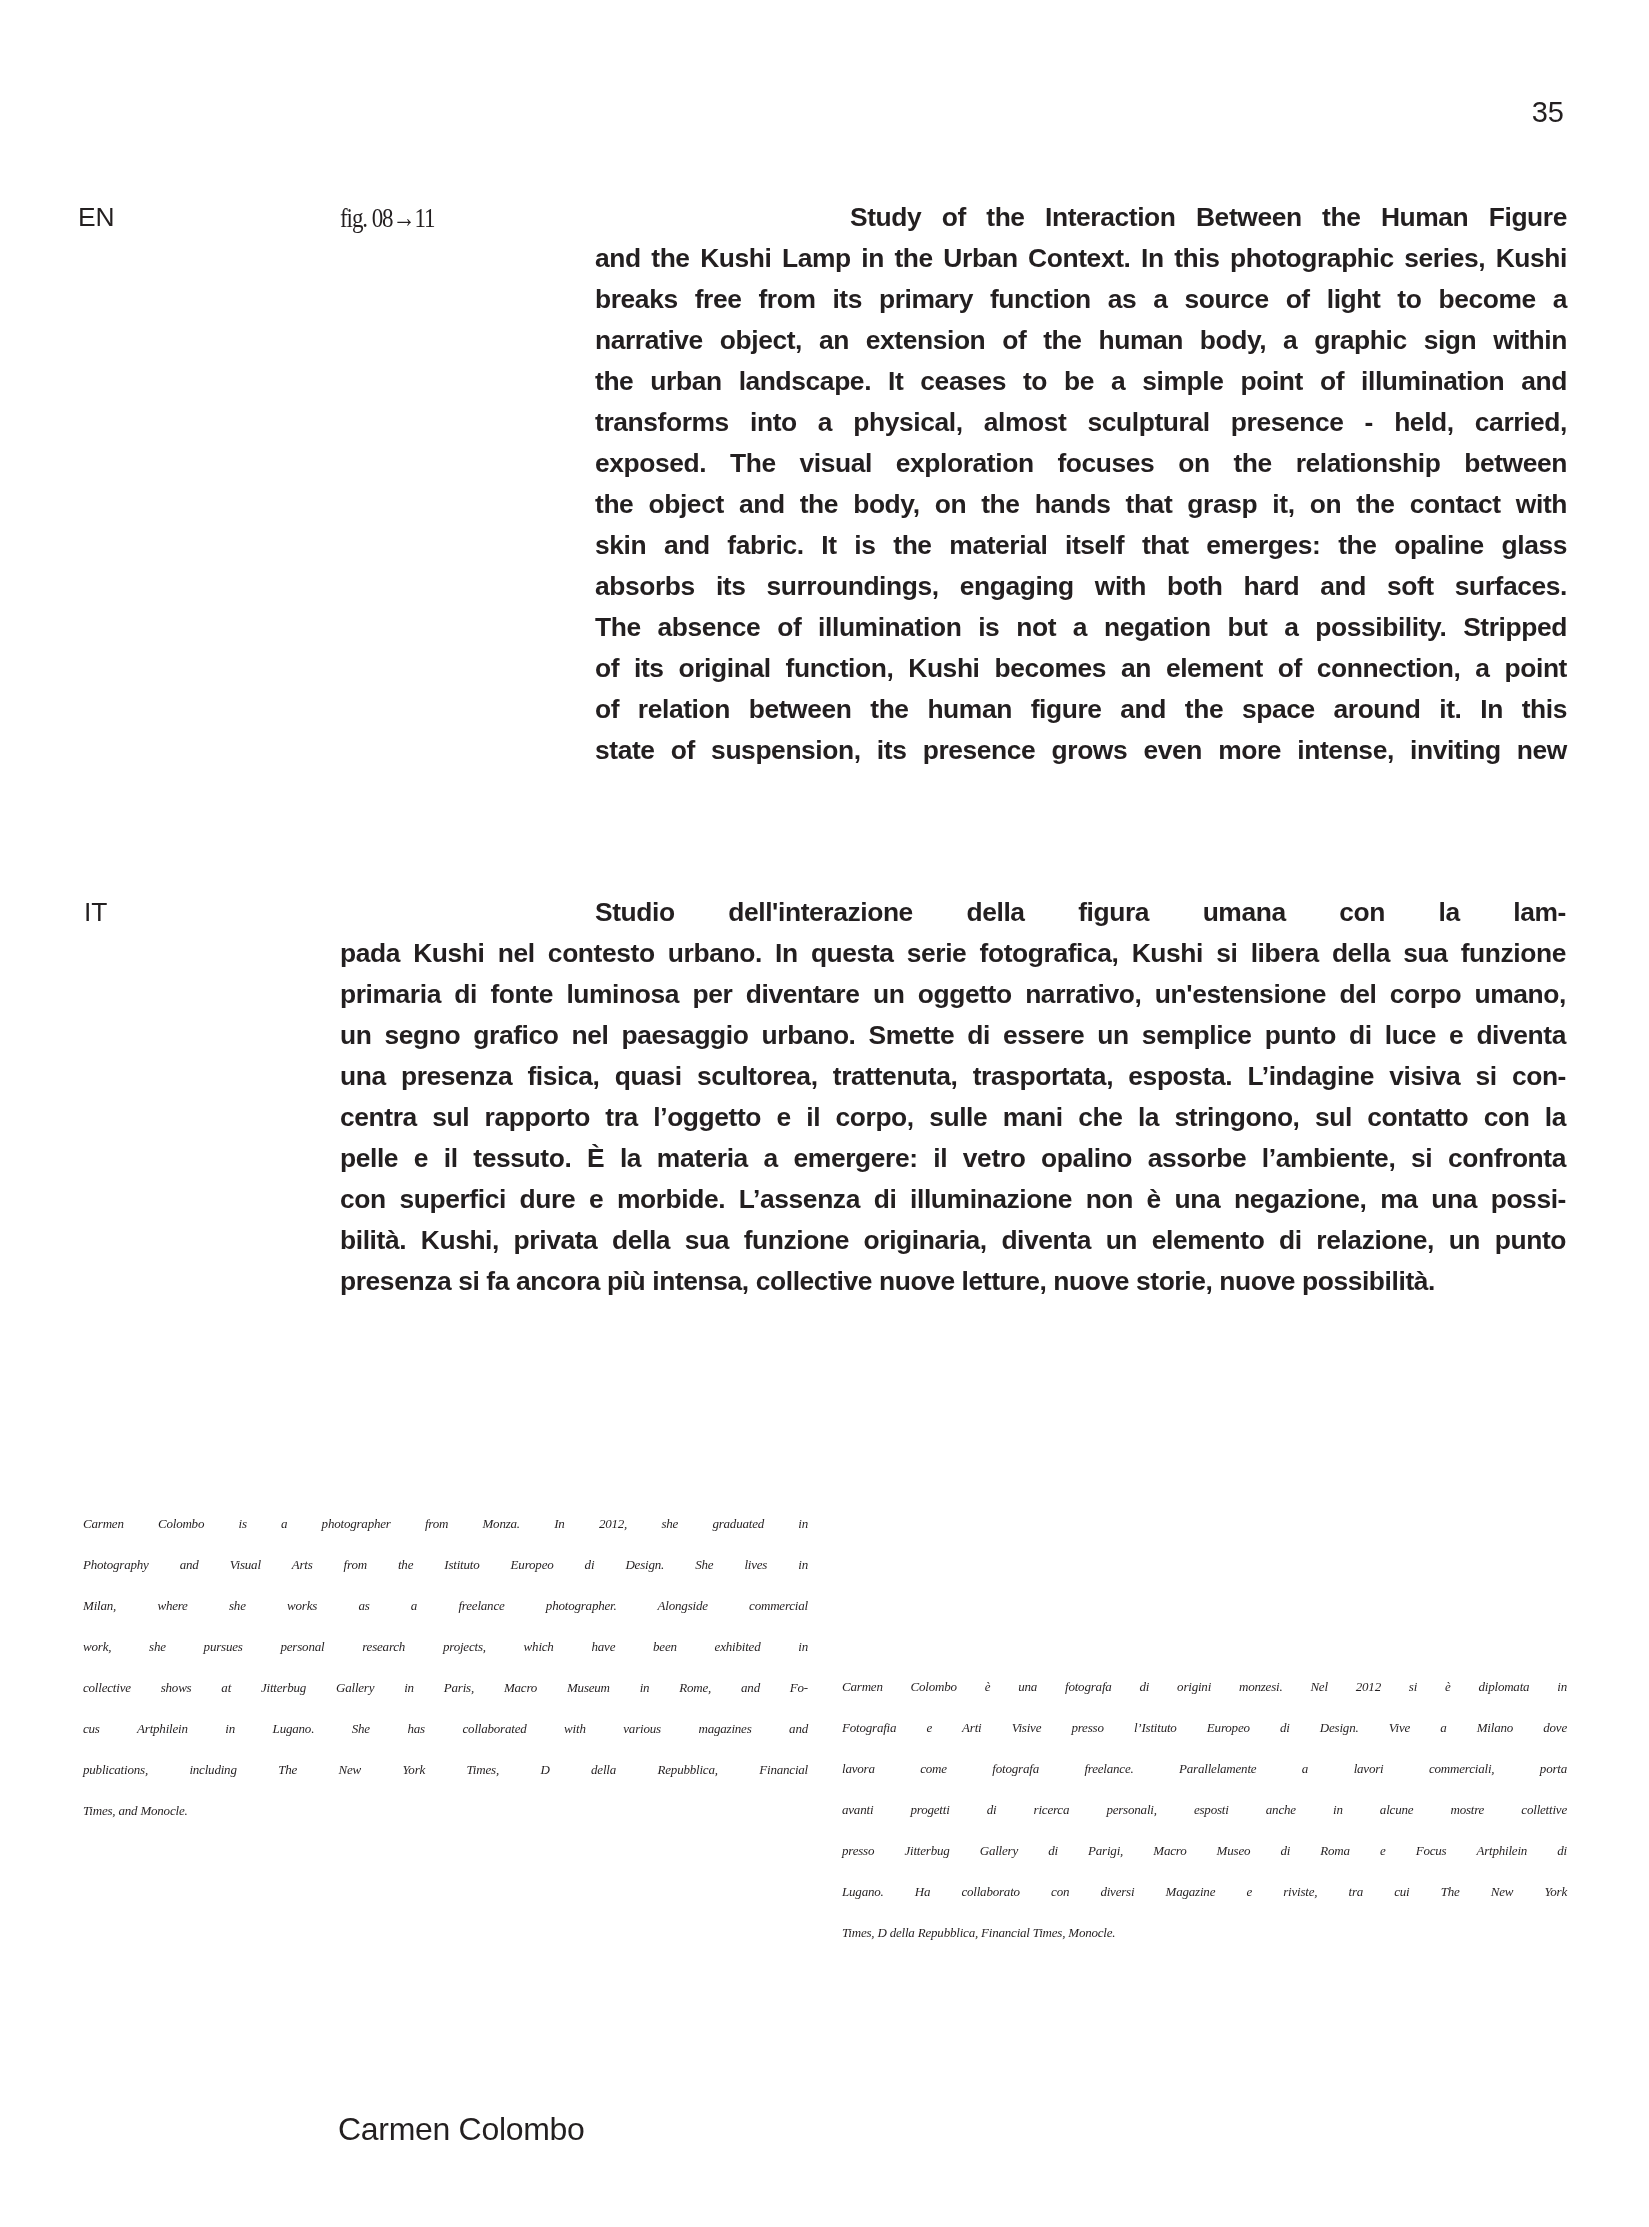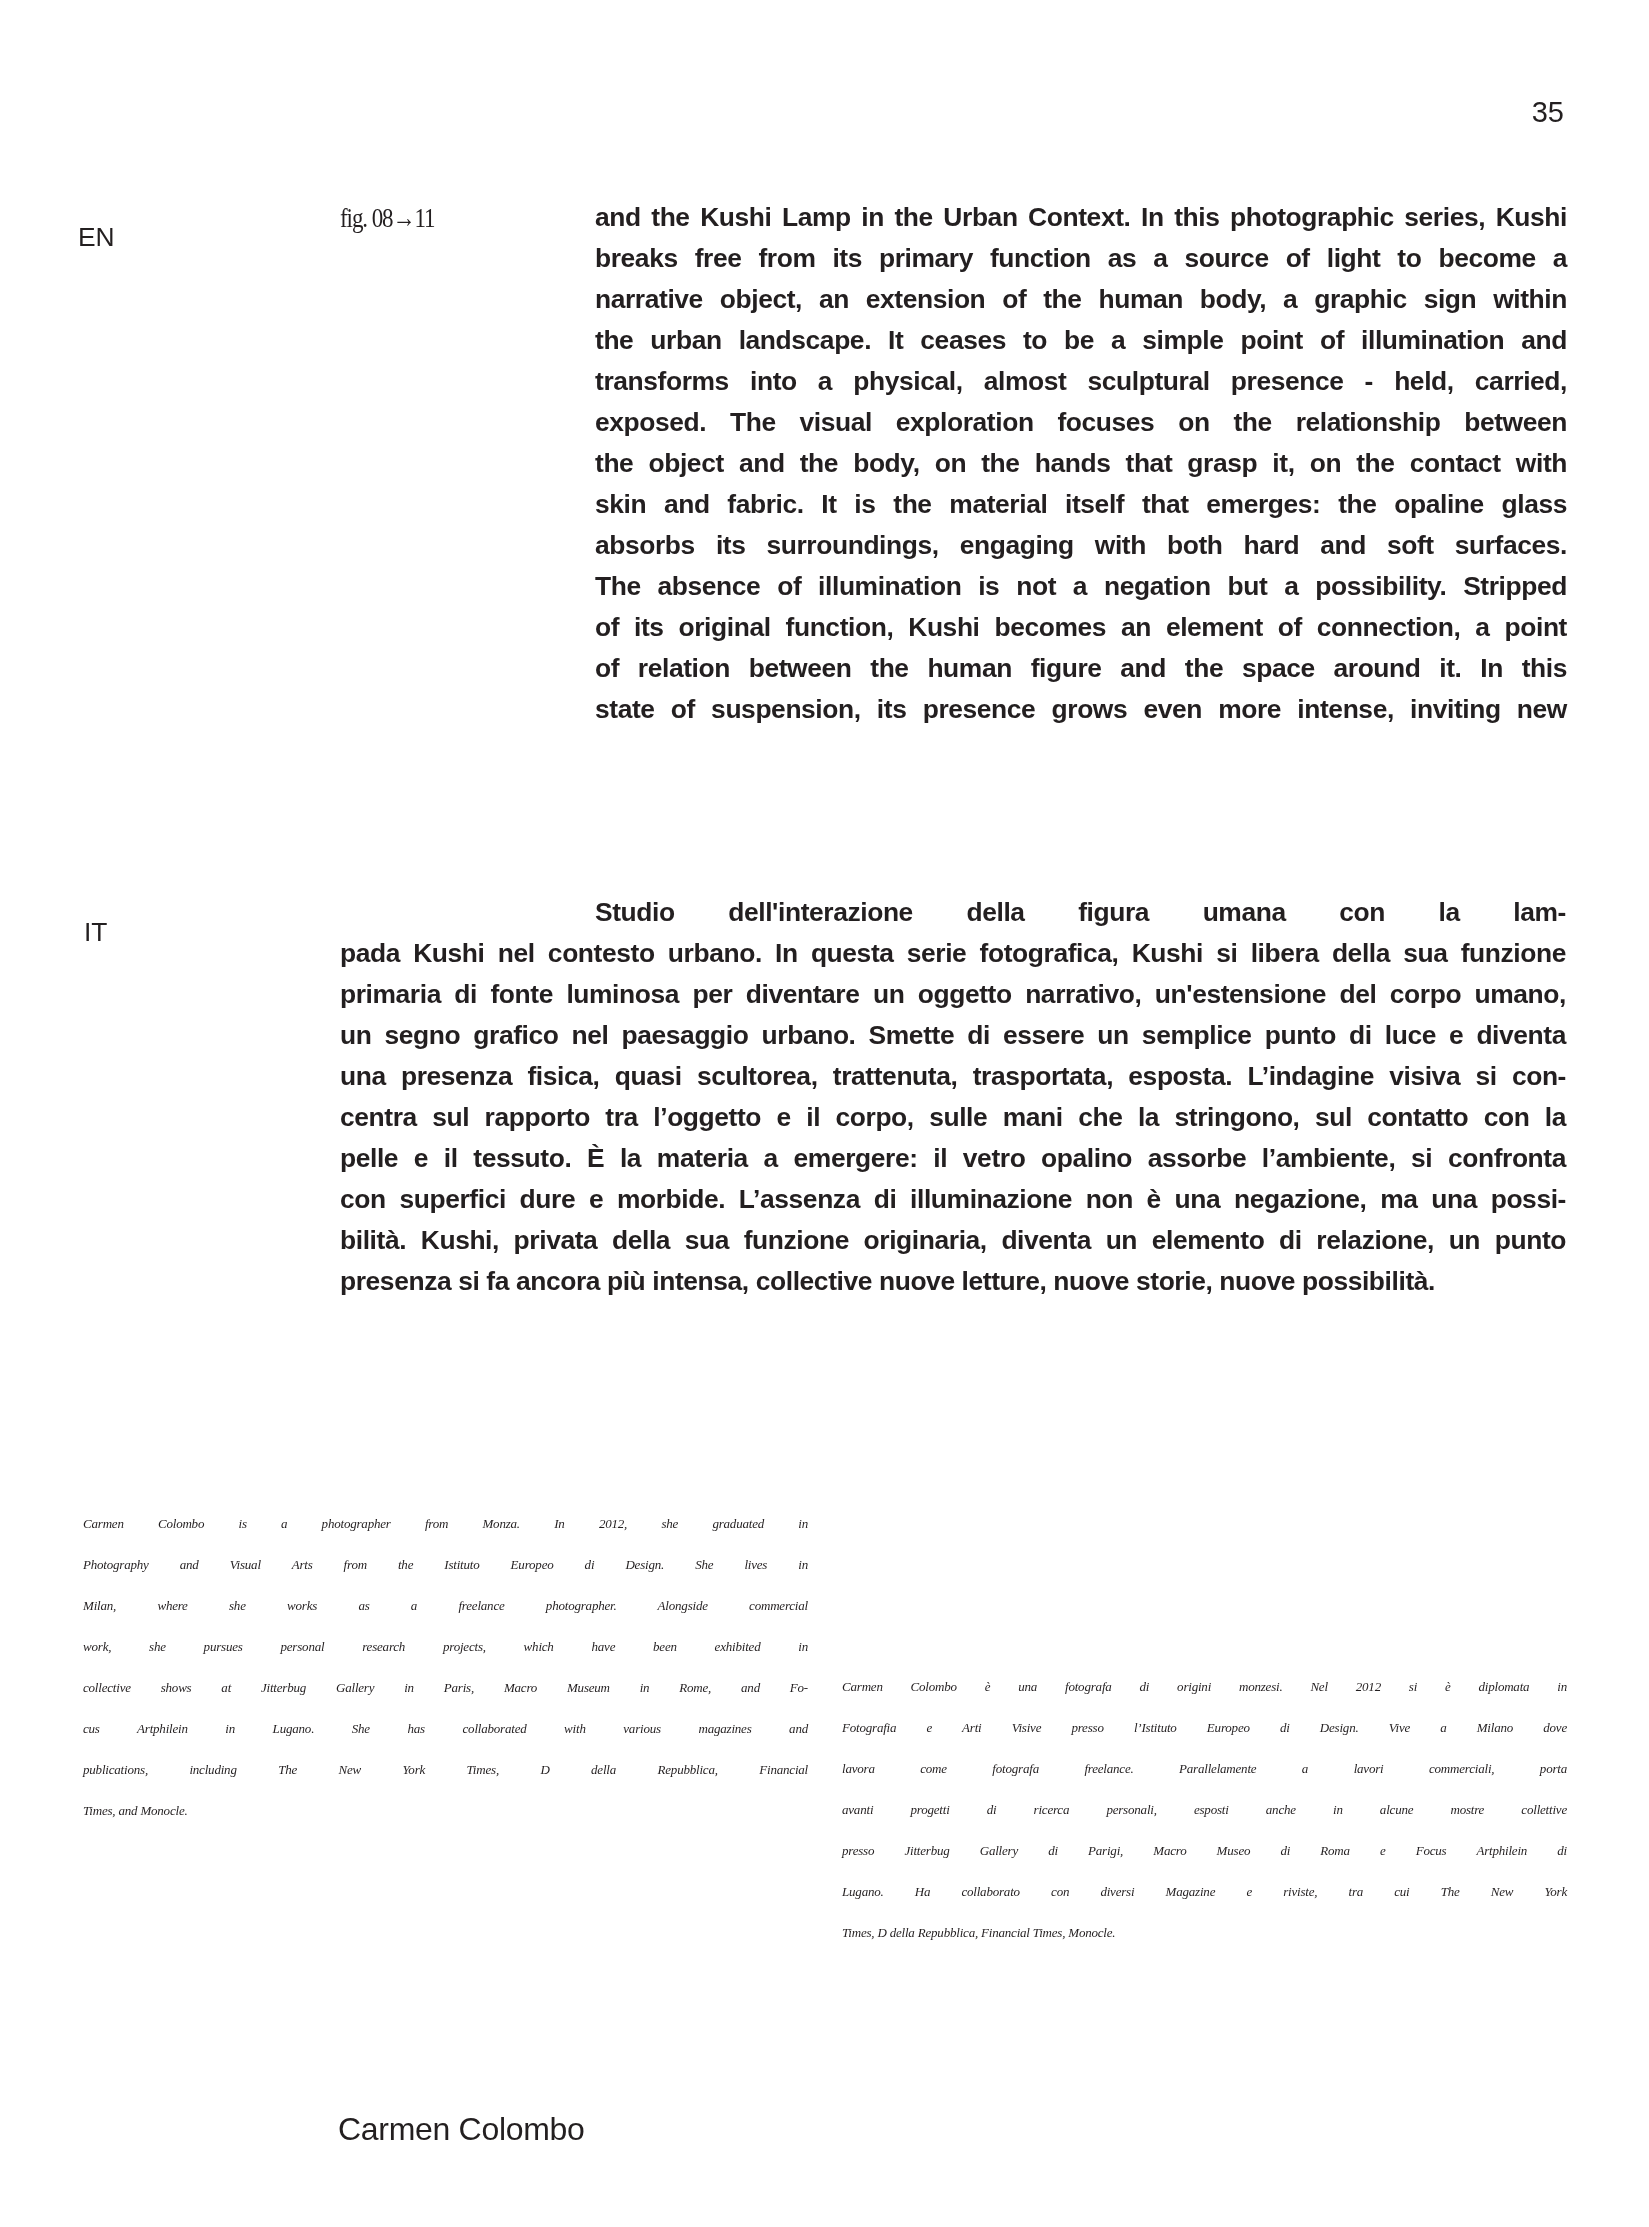--- a/index.html
+++ b/index.html
@@ -2,21 +2,21 @@
 <html style="font-size:10.6px"><head>
 <meta charset="utf-8">
 <style>
   html, body { margin: 0; padding: 0; background: #ffffff; }
   body { width: 1650px; height: 2227px; position: relative; overflow: hidden; color: #231f20; }
   .abs { position: absolute; }
   .sans { font-family: "Liberation Sans", sans-serif; }
   .serif { font-family: "Liberation Serif", serif; }
 
   #page-number { right: 86px; top: 58px; font-size: 29px; line-height: 29px; font-weight: 400; margin-top: 40px; }
-  .lang-label { font-size: 26.4px; line-height: 41px; font-weight: 400; margin-top: 20px; }
+  .lang-label { font-size: 26.4px; line-height: 41px; font-weight: 400; }
   #label-en { left: 78px; top: 197px; }
   #label-it { left: 84px; top: 892px; }
   #fig-label { left: 340px; top: 197px; font-size: 28px; line-height: 41px; letter-spacing: -1.3px; transform: scaleX(0.82); transform-origin: left center; }
 
   .body-block { font-size: 26.4px; line-height: 41px; font-weight: 700; letter-spacing: -0.4px; }
   #en-body { left: 595px; top: 197px; width: 972px; }
   #it-body { left: 340px; top: 892px; width: 1226px; }
 
   .bio-block { font-size: 13px; line-height: 41px; font-weight: 400; letter-spacing: -0.2px; font-style: italic; }
   #bio-en { left: 83px; top: 1503px; width: 725px; }
@@ -29,20 +29,21 @@
   #author-heading { left: 338px; top: 2105px; font-size: 32px; line-height: 49px; font-weight: 400; letter-spacing: -0.3px; }
 </style>
 </head>
 <body>
 
 <div id="page-number" class="abs sans">35</div>
 
 <div id="label-en" class="abs sans lang-label">EN</div>
 <div id="fig-label" class="abs serif">fig. 08→11</div>
 <div id="en-body" class="abs sans body-block">
+    <div class="line indent">Study of the Interaction Between the Human Figure</div>
     <div class="line">and the Kushi Lamp in the Urban Context. In this photographic series, Kushi</div>
     <div class="line">breaks free from its primary function as a source of light to become a</div>
     <div class="line">narrative object, an extension of the human body, a graphic sign within</div>
     <div class="line">the urban landscape. It ceases to be a simple point of illumination and</div>
     <div class="line">transforms into a physical, almost sculptural presence - held, carried,</div>
     <div class="line">exposed. The visual exploration focuses on the relationship between</div>
     <div class="line">the object and the body, on the hands that grasp it, on the contact with</div>
     <div class="line">skin and fabric. It is the material itself that emerges: the opaline glass</div>
     <div class="line">absorbs its surroundings, engaging with both hard and soft surfaces.</div>
     <div class="line">The absence of illumination is not a negation but a possibility. Stripped</div>

